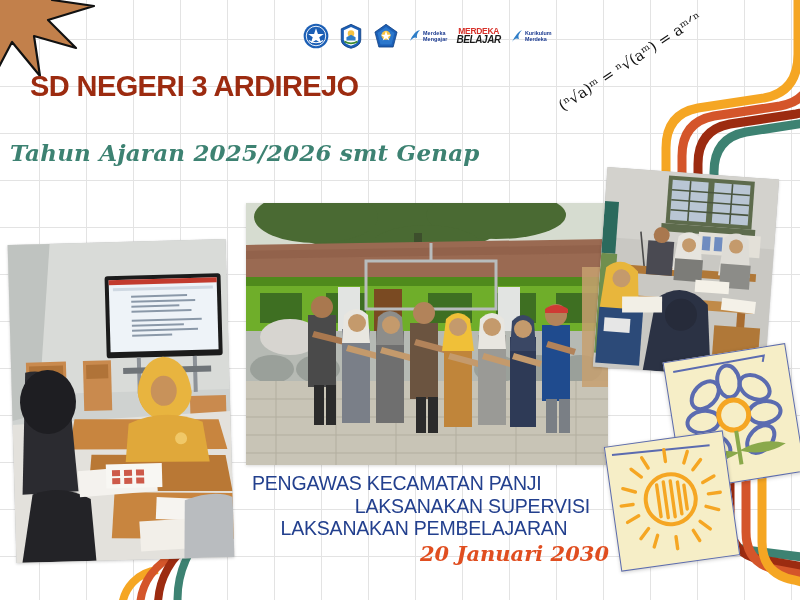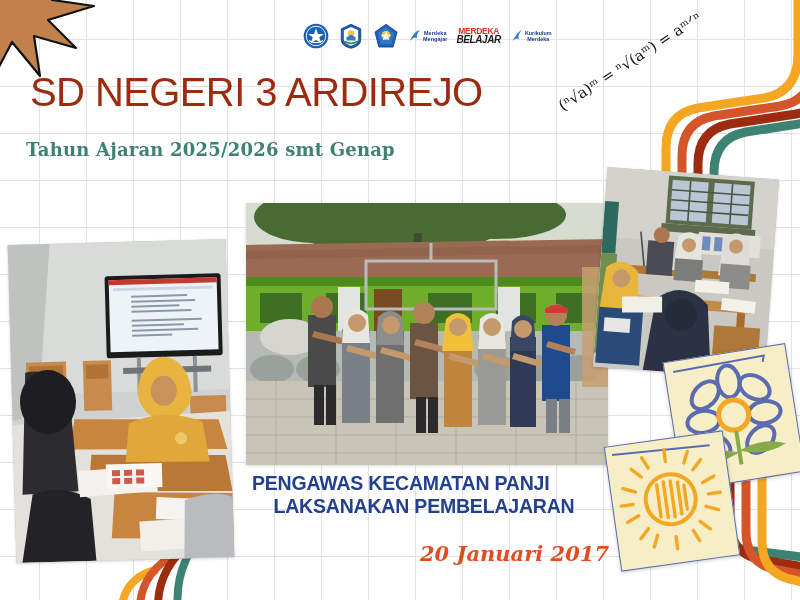--- a/index.html
+++ b/index.html
@@ -24,48 +24,48 @@
   
   .ribbons{position:absolute;right:0;top:-4px;width:140px;height:270px;}
 
   
   .arcs{position:absolute;left:92px;bottom:-6px;width:180px;height:70px;}
 
   
   .ribbons-br{position:absolute;right:0;bottom:0;width:190px;height:160px;}
 
   
-  .logos{position:absolute;left:303px;top:21px;display:flex;align-items:center;gap:9px;height:30px;text-align:center;}
+  .logos{position:absolute;left:303px;top:21px;display:flex;align-items:center;gap:9px;height:30px;}
   .logo-badge{width:26px;height:26px;display:block;}
   .mm-wrap{display:flex;align-items:center;gap:2px;}
   .mm-text{font-size:5.4px;line-height:1.12;color:#1b3a8f;font-weight:bold;letter-spacing:.1px;}
   .merdeka-belajar{display:flex;flex-direction:column;align-items:center;line-height:1;}
   .mb1{font-size:8.5px;font-weight:bold;color:#d7312a;letter-spacing:-.3px;font-family:"Liberation Sans",sans-serif;}
   .mb2{font-size:10px;font-weight:bold;color:#1a1a1a;letter-spacing:-.4px;font-style:italic;}
   .km-text{font-size:5.4px;line-height:1.12;color:#1b3a8f;font-weight:bold;}
 
   
   .title-main{
     position:absolute;left:30px;top:72px;
-    font-size:40px;font-weight:normal;color:#9c2b10;
+    font-size:29px;font-weight:bold;color:#9c2b10;
     letter-spacing:-0.6px;line-height:1;
     font-family:"Liberation Sans", sans-serif;
     white-space:nowrap;
   }
   .title-sub{
     position:absolute;left:32px;top:114px;
     font-size:21px;color:#f5a623;
     font-style:italic;font-weight:bold;
     font-family:"DejaVu Serif", serif;
     letter-spacing:.4px;white-space:nowrap;
   }
   .title-year{
-    position:absolute;left:26px;top:139px;
-    font-size:18px;color:#3d8272;
-    font-weight:bold;
+    position:absolute;left:10px;top:139px;
+    font-size:23px;color:#3d8272;
+    font-style:italic;font-weight:bold;
     font-family:"DejaVu Serif", serif;
     letter-spacing:.2px;white-space:nowrap;
   }
 
   
   .formula{
     position:absolute;left:560px;top:98px;
     transform:rotate(-33deg);transform-origin:left center;
     font-family:"DejaVu Serif", serif;font-size:15px;color:#111;
     white-space:nowrap;font-weight:500;
@@ -77,21 +77,21 @@
            box-shadow:0 1px 3px rgba(0,0,0,.18);}
   .ph-center{left:246px;top:203px;width:362px;height:262px;
              box-shadow:0 1px 3px rgba(0,0,0,.15);}
   .ph-right{left:600px;top:173px;width:172px;height:200px;transform:rotate(4.2deg);
             box-shadow:0 1px 3px rgba(0,0,0,.18);}
   .photo svg{display:block;width:100%;height:100%;}
 
   
   .caption{
     position:absolute;left:252px;top:472px;width:344px;
-    text-align:center;color:#23408e;font-weight:bold;
+    text-align:center;color:#23408e;font-weight:normal;
     font-size:19.5px;line-height:1.16;letter-spacing:-0.2px;
   }
   .cap-line{display:block;white-space:nowrap;}
   .cap-line.l1{text-align:left;}
   .cap-line.l2{text-align:right;padding-right:6px;}
   .cap-line.l3{text-align:center;}
   .date{
     position:absolute;left:420px;top:541px;width:176px;
     text-align:right;color:#e04e20;
     font-family:"DejaVu Serif",serif;font-style:italic;font-weight:bold;
@@ -415,23 +415,24 @@
         <circle cx="84" cy="142" r="16" fill="#262b3a"></circle>
       </g>
       <rect x="24" y="128" width="40" height="16" fill="#f2efe6" transform="rotate(-4 24 128)"></rect>
       <rect x="96" y="106" width="34" height="12" fill="#f4f1e8"></rect>
       <rect x="124" y="122" width="34" height="12" fill="#f4f1e8" transform="rotate(3 124 122)"></rect>
     </svg>
   </div>
 
   <div class="caption">
     <span class="cap-line l1">PENGAWAS KECAMATAN PANJI</span>
+    <span class="cap-line l2">LAKSANAKAN SUPERVISI</span>
     <span class="cap-line l3">LAKSANAKAN PEMBELAJARAN</span>
   </div>
-  <div class="date">20 Januari 2017</div>
+  <div class="date">20 Januari 2030</div>
 
   <div class="note note-sun">
     <svg viewBox="0 0 118 124">
       <path d="M6 8 L104 12" stroke="#5b6bb0" stroke-width="2" fill="none"></path>
       <circle cx="58" cy="60" r="25" fill="none" stroke="#f5a623" stroke-width="4"></circle>
       <g stroke="#f5a623" stroke-width="3.4" stroke-linecap="round">
         <path d="M46 44 L46 76 M53 42 L53 78 M60 42 L60 78 M67 44 L67 76 M73 48 L73 72"></path>
       </g>
       <g stroke="#f5a623" stroke-width="3.4" stroke-linecap="round">
         <path d="M58 22 L58 10"></path>

